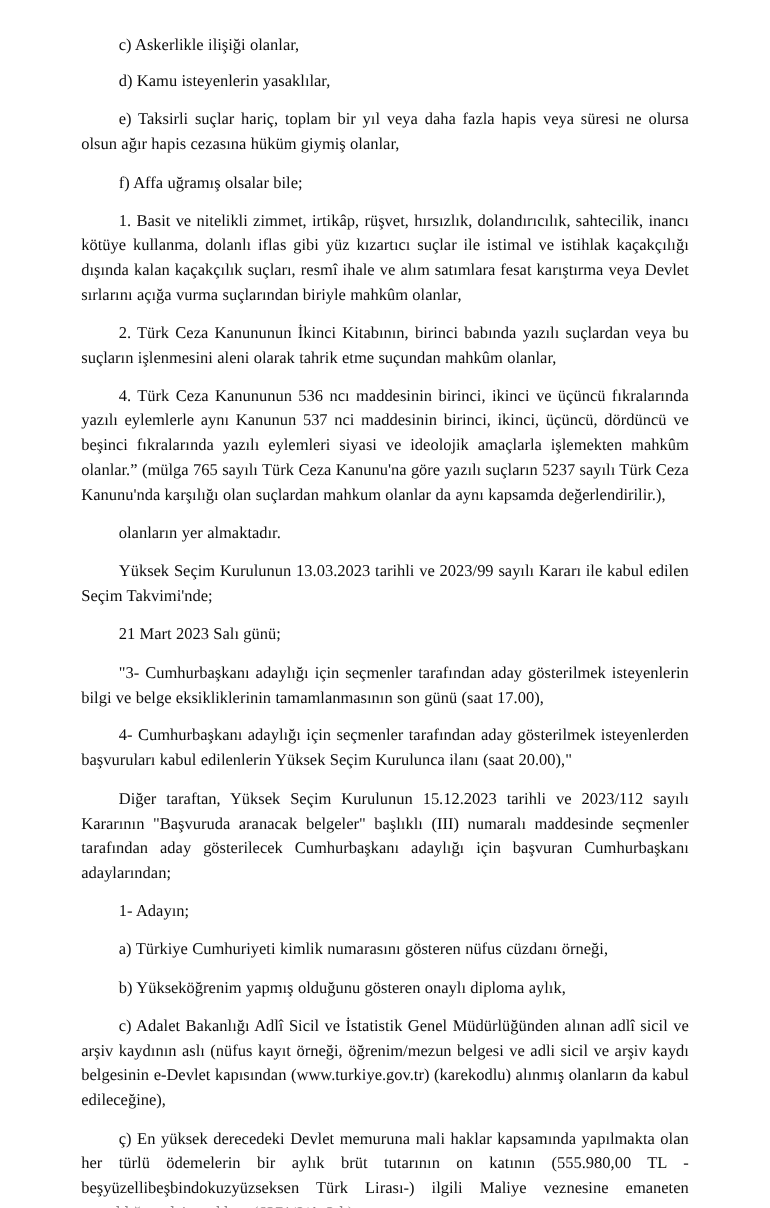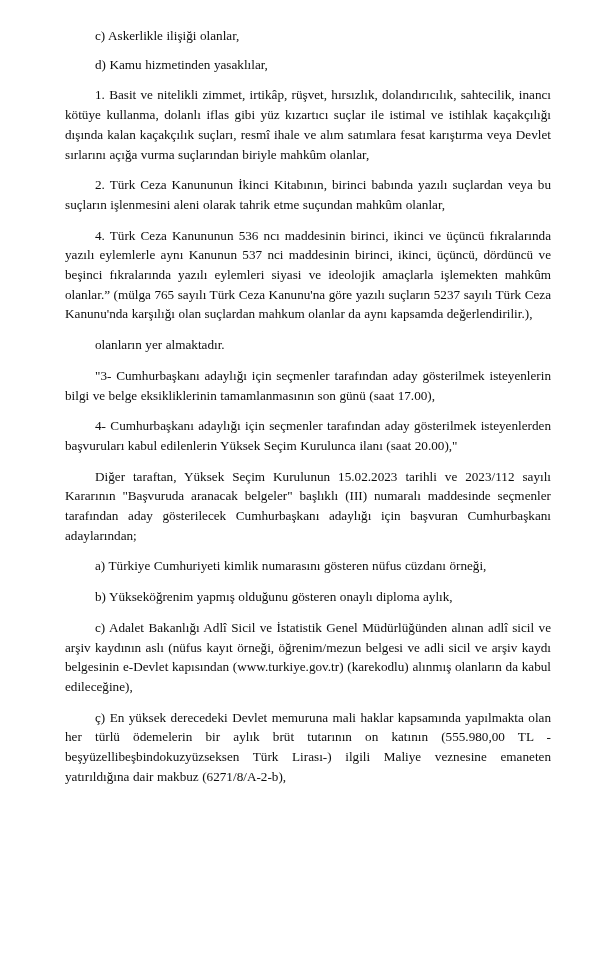--- a/index.html
+++ b/index.html
@@ -45,42 +45,47 @@
   p.para.gap-sm { margin-top: 9px; }
 </style>
 </head>
 <body>
 
 <div class="page">
   <div class="doc-body">
 
     <p class="para tight">c) Askerlikle ilişiği olanlar,</p>
 
-    <p class="para tight">d) Kamu hizmetinden yasaklılar,</p>
+    <p class="para tight">d) Kamu isteyenlerin yasaklılar,</p>
 
+    <p class="para gap-lg">e) Taksirli suçlar hariç, toplam bir yıl veya daha fazla hapis veya süresi ne olursa olsun ağır hapis cezasına hüküm giymiş olanlar,</p>
 
+    <p class="para gap-sm">f) Affa uğramış olsalar bile;</p>
 
     <p class="para gap-sm">1. Basit ve nitelikli zimmet, irtikâp, rüşvet, hırsızlık, dolandırıcılık, sahtecilik, inancı kötüye kullanma, dolanlı iflas gibi yüz kızartıcı suçlar ile istimal ve istihlak kaçakçılığı dışında kalan kaçakçılık suçları, resmî ihale ve alım satımlara fesat karıştırma veya Devlet sırlarını açığa vurma suçlarından biriyle mahkûm olanlar,</p>
 
     <p class="para gap-lg">2. Türk Ceza Kanununun İkinci Kitabının, birinci babında yazılı suçlardan veya bu suçların işlenmesini aleni olarak tahrik etme suçundan mahkûm olanlar,</p>
 
 
     <p class="para gap-sm">4. Türk Ceza Kanununun 536 ncı maddesinin birinci, ikinci ve üçüncü fıkralarında yazılı eylemlerle aynı Kanunun 537 nci maddesinin birinci, ikinci, üçüncü, dördüncü ve beşinci fıkralarında yazılı eylemleri siyasi ve ideolojik amaçlarla işlemekten mahkûm olanlar.” (mülga 765  sayılı Türk Ceza Kanunu'na göre yazılı suçların 5237 sayılı Türk Ceza Kanunu'nda karşılığı olan suçlardan mahkum olanlar da aynı kapsamda değerlendirilir.),</p>
 
     <p class="para gap-lg">olanların yer almaktadır.</p>
 
+    <p class="para gap-lg">Yüksek Seçim Kurulunun 13.03.2023 tarihli ve 2023/99 sayılı Kararı ile kabul edilen Seçim Takvimi'nde;</p>
 
+    <p class="para gap-sm">21 Mart 2023 Salı günü;</p>
 
     <p class="para gap-sm">"3- Cumhurbaşkanı adaylığı için seçmenler tarafından aday gösterilmek isteyenlerin bilgi ve belge eksikliklerinin tamamlanmasının son günü (saat 17.00),</p>
 
     <p class="para gap-lg">4- Cumhurbaşkanı adaylığı için seçmenler tarafından aday gösterilmek isteyenlerden başvuruları kabul edilenlerin Yüksek Seçim Kurulunca ilanı (saat 20.00),"</p>
 
 
-    <p class="para gap-sm">Diğer taraftan, Yüksek Seçim Kurulunun 15.02.2023 tarihli ve 2023/112 sayılı Kararının "Başvuruda aranacak belgeler" başlıklı (III) numaralı maddesinde seçmenler tarafından aday gösterilecek Cumhurbaşkanı adaylığı için başvuran Cumhurbaşkanı adaylarından;</p>
+    <p class="para gap-sm">Diğer taraftan, Yüksek Seçim Kurulunun 15.12.2023 tarihli ve 2023/112 sayılı Kararının "Başvuruda aranacak belgeler" başlıklı (III) numaralı maddesinde seçmenler tarafından aday gösterilecek Cumhurbaşkanı adaylığı için başvuran Cumhurbaşkanı adaylarından;</p>
 
+    <p class="para gap-sm">1- Adayın;</p>
 
     <p class="para gap-sm">a) Türkiye Cumhuriyeti kimlik numarasını gösteren nüfus cüzdanı örneği,</p>
 
     <p class="para gap-sm">b) Yükseköğrenim yapmış olduğunu gösteren onaylı diploma aylık,</p>
 
     <p class="para gap-sm">c) Adalet Bakanlığı Adlî Sicil ve İstatistik Genel Müdürlüğünden alınan adlî sicil ve arşiv kaydının aslı (nüfus kayıt örneği, öğrenim/mezun belgesi ve adli sicil ve arşiv kaydı belgesinin e-Devlet kapısından (www.turkiye.gov.tr) (karekodlu) alınmış olanların da kabul edileceğine),</p>
 
     <p class="para gap-sm">ç) En yüksek derecedeki Devlet memuruna mali haklar kapsamında yapılmakta olan her türlü ödemelerin bir aylık brüt tutarının on katının (555.980,00 TL -beşyüzellibeşbindokuzyüzseksen Türk Lirası-) ilgili Maliye veznesine emaneten yatırıldığına dair makbuz (6271/8/A-2-b),</p>
 
   </div>

